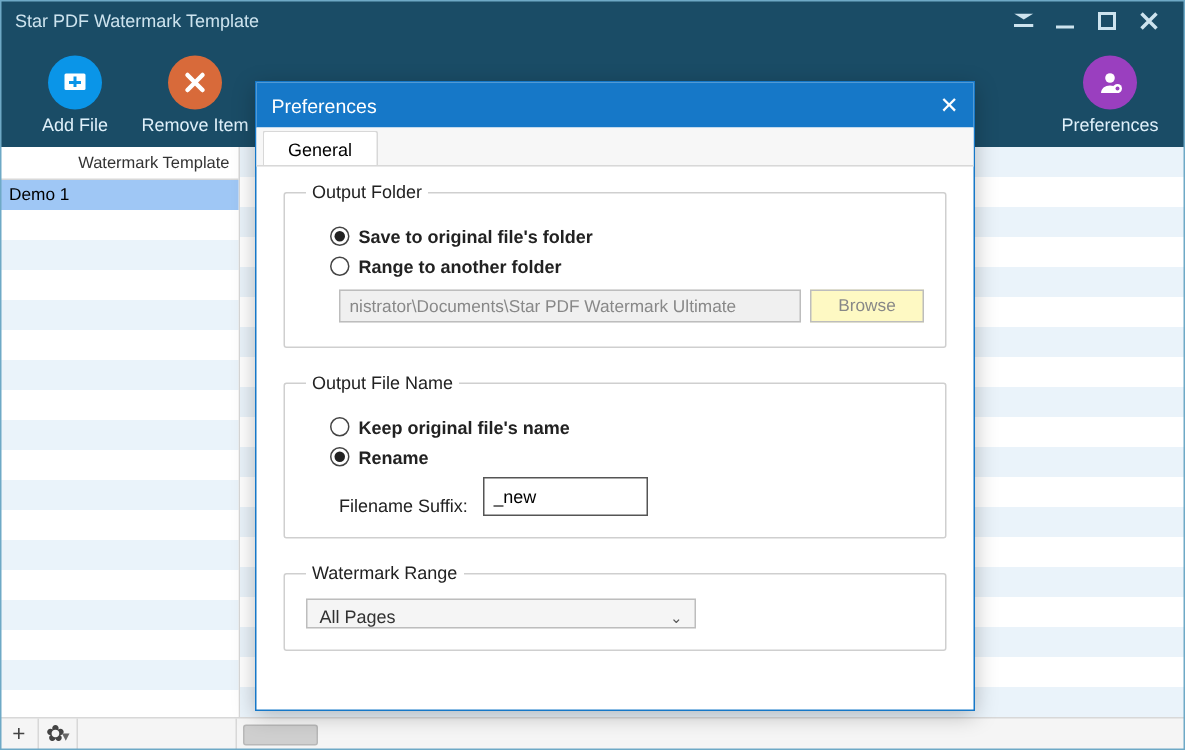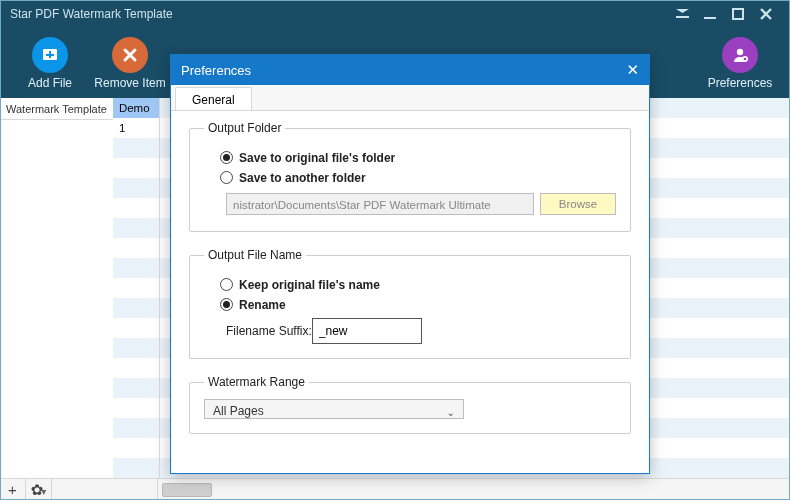--- a/index.html
+++ b/index.html
@@ -13,21 +13,21 @@
   .titlebar svg { display:block; margin:auto; }
 
   
   .toolbar { height:70px; background:#1a4c66; display:flex; align-items:center; padding:0 10px; }
   .tbitem { display:flex; flex-direction:column; align-items:center; justify-content:center; width:80px; color:#dff0fa; font-size:12px; cursor:pointer; }
   .tbitem .iconwrap { width:36px; height:36px; border-radius:50%; display:flex; align-items:center; justify-content:center; margin-bottom:3px; }
   .toolbar .spacer { flex:1; }
 
   
   .content { position:absolute; top:98px; left:0; right:0; bottom:22px; display:flex; }
-  .template-panel { width:160px; border-right:1px solid #d8d8d8; display:flex; flex-direction:row; }
+  .template-panel { width:160px; border-right:1px solid #d8d8d8; display:flex; flex-direction:column; }
   .template-header { height:22px; border-bottom:1px solid #d8d8d8; font-size:11px; display:flex; align-items:center; justify-content:flex-end; padding:0 6px; color:#333; }
   .template-list { flex:1; background:repeating-linear-gradient(#eaf3fa 0 20px, #ffffff 20px 40px); position:relative; }
   .template-row { position:absolute; left:0; right:0; height:20px; line-height:20px; padding:0 6px; font-size:11.5px; }
   .template-row.selected { background:#9fc7f5; }
 
   .main-panel { flex:1; background:repeating-linear-gradient(#eaf3fa 0 20px, #ffffff 20px 40px); }
 
   
   .bottom { position:absolute; left:0; right:0; bottom:0; height:22px; border-top:1px solid #d8d8d8; background:#f5f5f5; display:flex; align-items:center; }
   .bottom .plus, .bottom .gear { width:26px; text-align:center; font-size:15px; color:#444; cursor:pointer; border-right:1px solid #d8d8d8; height:100%; line-height:22px; }
@@ -47,21 +47,21 @@
   .dialog-body { padding:10px 18px; font-size:12px; color:#222; }
   fieldset { border:1px solid #cfcfcf; border-radius:2px; margin:0 0 16px 0; padding:10px 14px 14px 14px; }
   legend { padding:0 4px; font-size:12px; color:#222; }
   .opt { display:flex; gap:6px; margin:6px 16px;font-weight:bold; }
   .radio { width:13px; height:13px; border:1px solid #444; border-radius:50%; display:inline-flex; align-items:center; justify-content:center; }
   .radio.sel::after { content:""; width:7px; height:7px; background:#222; border-radius:50%; }
   .path-row { display:flex; gap:6px; margin:8px 0 2px 22px; }
   .path-input { flex:1; height:22px; border:1px solid #bdbdbd; background:#f0f0f0; color:#888; padding:0 6px; font-size:11.5px; line-height:22px; overflow:hidden; white-space:nowrap; }
   .browse-btn { width:76px; height:22px; border:1px solid #bdbdbd; background:#fef9c3; color:#888; font-size:11.5px; line-height:20px; text-align:center; }
 
-  .suffix-row { display:flex; align-items:center; margin:6px 0 0 22px; }
+  .suffix-row { display:flex; align-items:flex-end; gap:10px; margin:6px 0 0 22px; }
   .suffix-row input { width:110px; height:22px; border:1px solid #555; padding:12px 6px; font-size:12px; }
 
   .select-row { width:260px; height:20px; border:1px solid #bdbdbd; background:#f5f5f5; display:flex; align-items:flex-end; padding:0 8px; font-size:12px; color:#333; position:relative; }
   .select-row .chev { position:absolute; right:8px; font-size:10px; color:#555; }
 
   
   .frame { position:absolute; inset:0; border:1px solid #6ea9c6; pointer-events:none; }
 </style>
 </head>
 <body>
@@ -160,21 +160,21 @@
   <div class="dialog-body">
 
     <fieldset>
       <legend>Output Folder</legend>
       <div class="opt">
         <span class="radio sel"></span>
         <span>Save to original file's folder</span>
       </div>
       <div class="opt">
         <span class="radio"></span>
-        <span>Save to another folder</span>
+        <span>Range to another folder</span>
       </div>
       <div class="path-row">
         <div class="path-input">nistrator\Documents\Star PDF Watermark Ultimate</div>
         <div class="browse-btn">Browse</div>
       </div>
     </fieldset>
 
     <fieldset>
       <legend>Output File Name</legend>
       <div class="opt">

